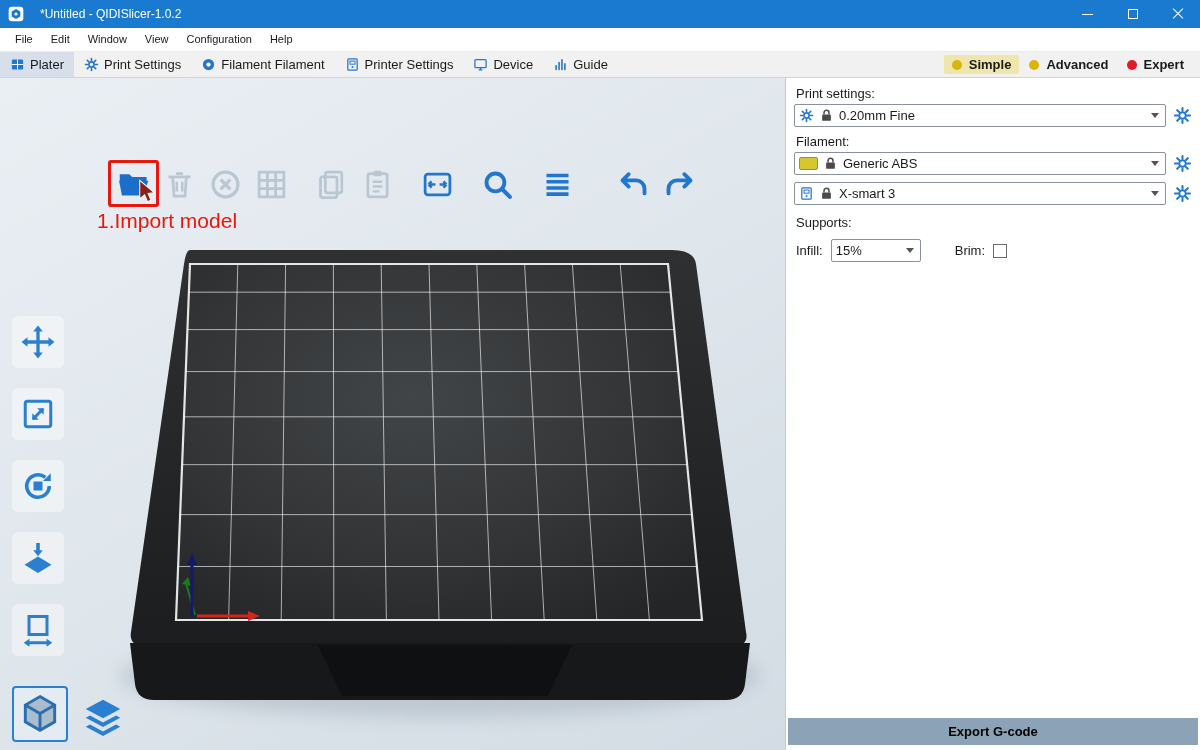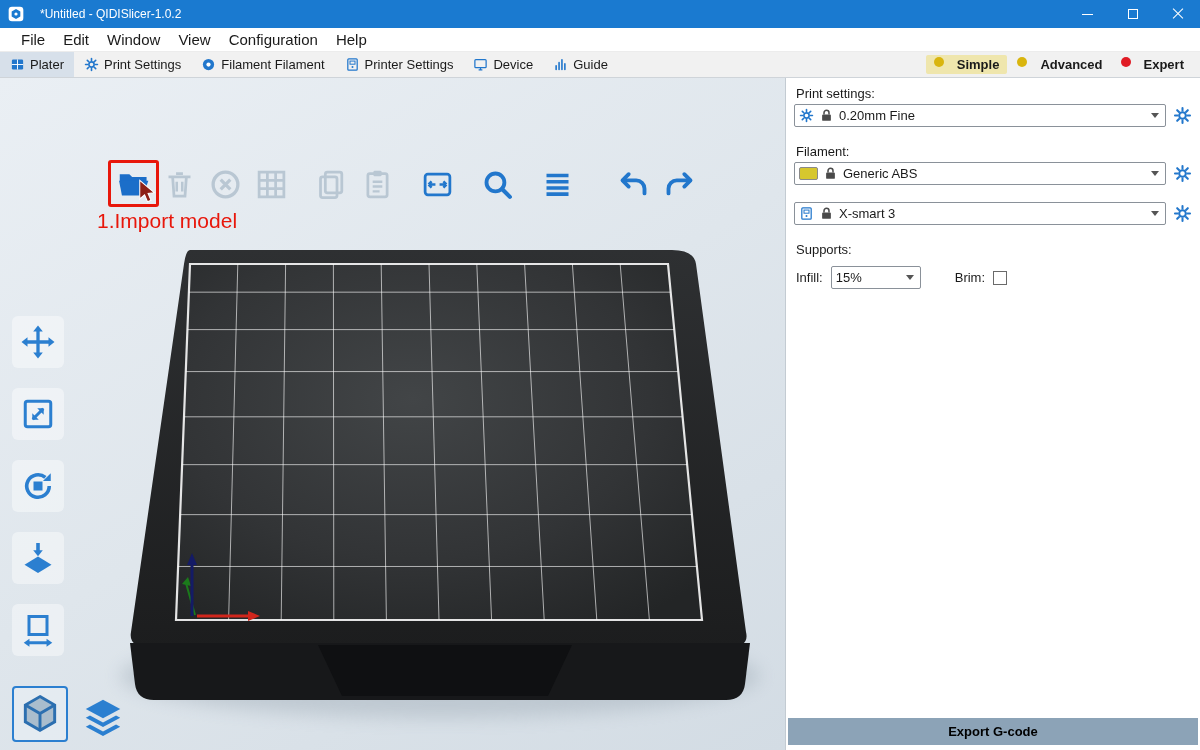--- a/index.html
+++ b/index.html
@@ -16,31 +16,31 @@
   .tb-btn { width:45px; height:28px; display:flex; align-items:center; justify-content:center; }
   .min-glyph { width:11px; height:1px; background:#fff; }
   .max-glyph { width:10px; height:10px; border:1px solid #fff; }
   .close-glyph { position:relative; width:12px; height:12px; }
   .close-glyph::before,.close-glyph::after { content:""; position:absolute; left:-1px; top:5px; width:14px; height:1px; background:#fff; }
   .close-glyph::before { transform:rotate(45deg); }
   .close-glyph::after  { transform:rotate(-45deg); }
 
   
   .menubar { position:absolute; left:0; top:28px; width:1200px; height:24px; background:#fff;
-             border-bottom:1px solid #ececec; display:flex; align-items:center; font-size:15px; color:#1a1a1a; padding-left:12px; }
+             border-bottom:1px solid #ececec; display:flex; align-items:center; font-size:11px; color:#1a1a1a; padding-left:6px; }
   .menu-item { padding:0 9px; line-height:23px; }
 
   
   .tabbar { position:absolute; left:0; top:52px; width:1200px; height:26px; background:#f1f1f1;
             border-bottom:1px solid #cfd4d9; display:flex; align-items:stretch; font-size:13px; color:#1a1a1a; }
   .tab { display:flex; align-items:center; gap:5px; padding:0 10px; }
   .tab.selected { background:#d7e0ea; }
   .tab svg { width:15px; height:15px; color:#2277cc; }
   .modes { margin-left:auto; display:flex; align-items:center; gap:2px; padding-right:8px; }
-  .mode { display:flex; gap:13px; padding:2px 8px; font-weight:700; }
+  .mode { display:flex; align-items:center; gap:7px; padding:2px 8px; font-weight:700; }
   .mode.selected { background:#efe6ad; border-radius:2px; }
   .mode-dot { width:10px; height:10px; border-radius:50%; background:#ccc; }
 
   
   .viewport { position:absolute; left:0; top:78px; width:786px; height:672px;
               background:linear-gradient(150deg,#eaeff4 0%,#dfe6ec 50%,#d3dce4 100%);
               border-right:1px solid #c3cbd2; }
   #bed-svg { position:absolute; left:0; top:0; }
 
   
@@ -68,21 +68,21 @@
   
   .ann-box { position:absolute; left:108px; top:82px; width:51px; height:47px;
              border:3px solid #e8170b; border-radius:3px; }
   .ann-cursor { position:absolute; left:133px; top:100px; width:27px; height:27px; }
   .ann-text { position:absolute; left:97px; top:131px; font-size:21px; color:#e8170b; white-space:nowrap; }
 
   
   .rightpanel { position:absolute; left:786px; top:78px; width:414px; height:672px; background:#fff;
                 padding:4px 8px; font-size:13px; color:#1a1a1a; }
   .plabel { margin:4px 0 3px 2px; }
-  .crow { display:flex; align-items:center; margin-bottom:17px; }
+  .crow { display:flex; align-items:center; margin-bottom:7px; }
   .combo { flex:1; height:23px; border:1px solid #8a9199; border-radius:2px; background:#fff;
            display:flex; align-items:center; padding:0 4px; gap:5px; }
   .cval { flex:1; font-size:13px; }
   .chev { width:0; height:0; border-left:4px solid transparent; border-right:4px solid transparent;
           border-top:5px solid #555; margin-right:2px; }
   .cicon { width:15px; height:15px; }
   .blue { color:#2277cc; } .darkgray { color:#4a4a4a; }
   .gearbtn { width:19px; height:19px; color:#2277cc; margin-left:7px; flex:none; }
   .swatch { width:19px; height:13px; border:1px solid #8a8a8a; border-radius:2px; background:#d6c72e; }
   .supports-row { display:flex; align-items:center; margin:10px 0 0 2px; }

